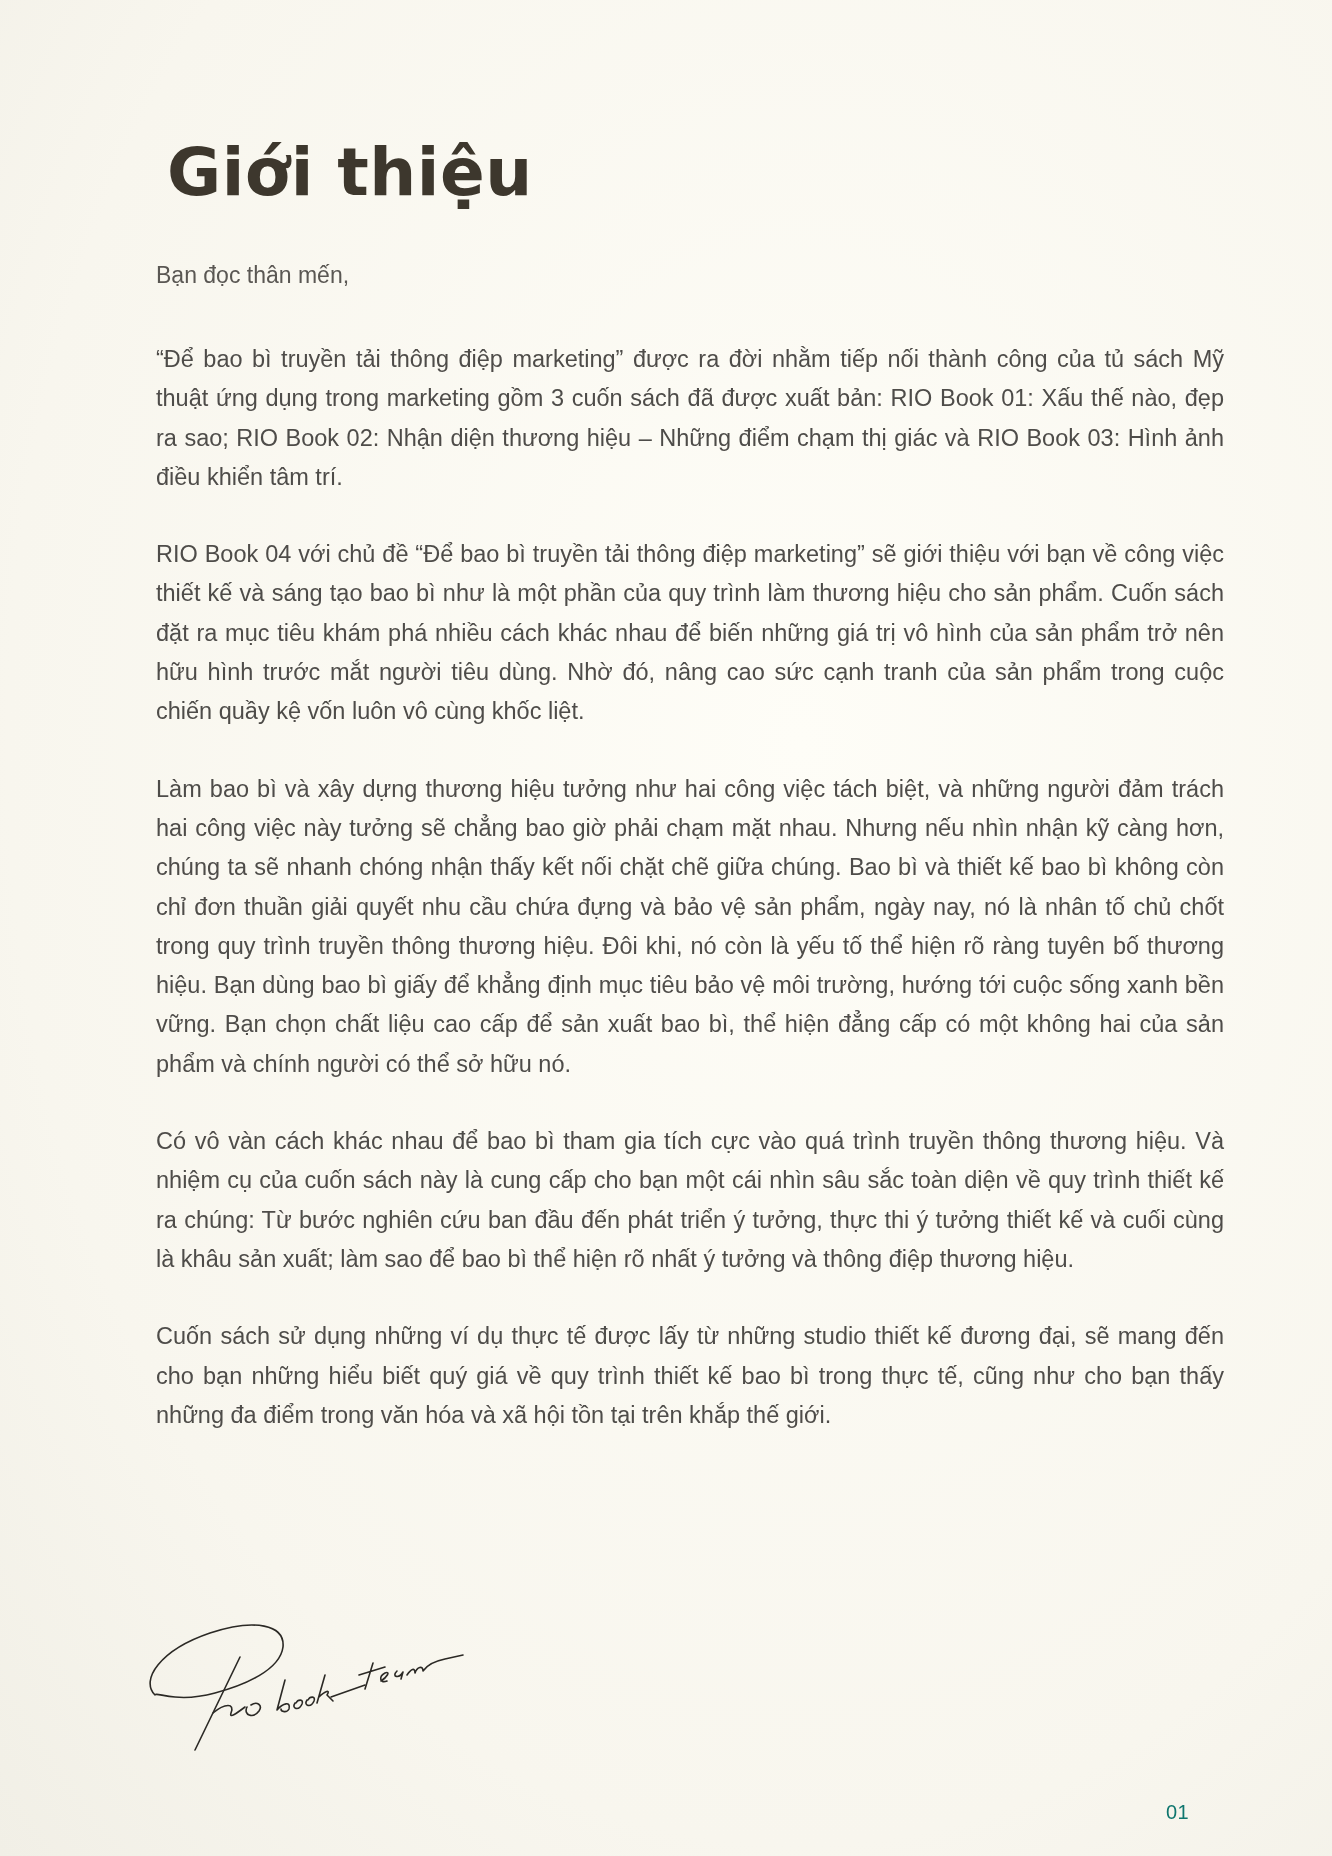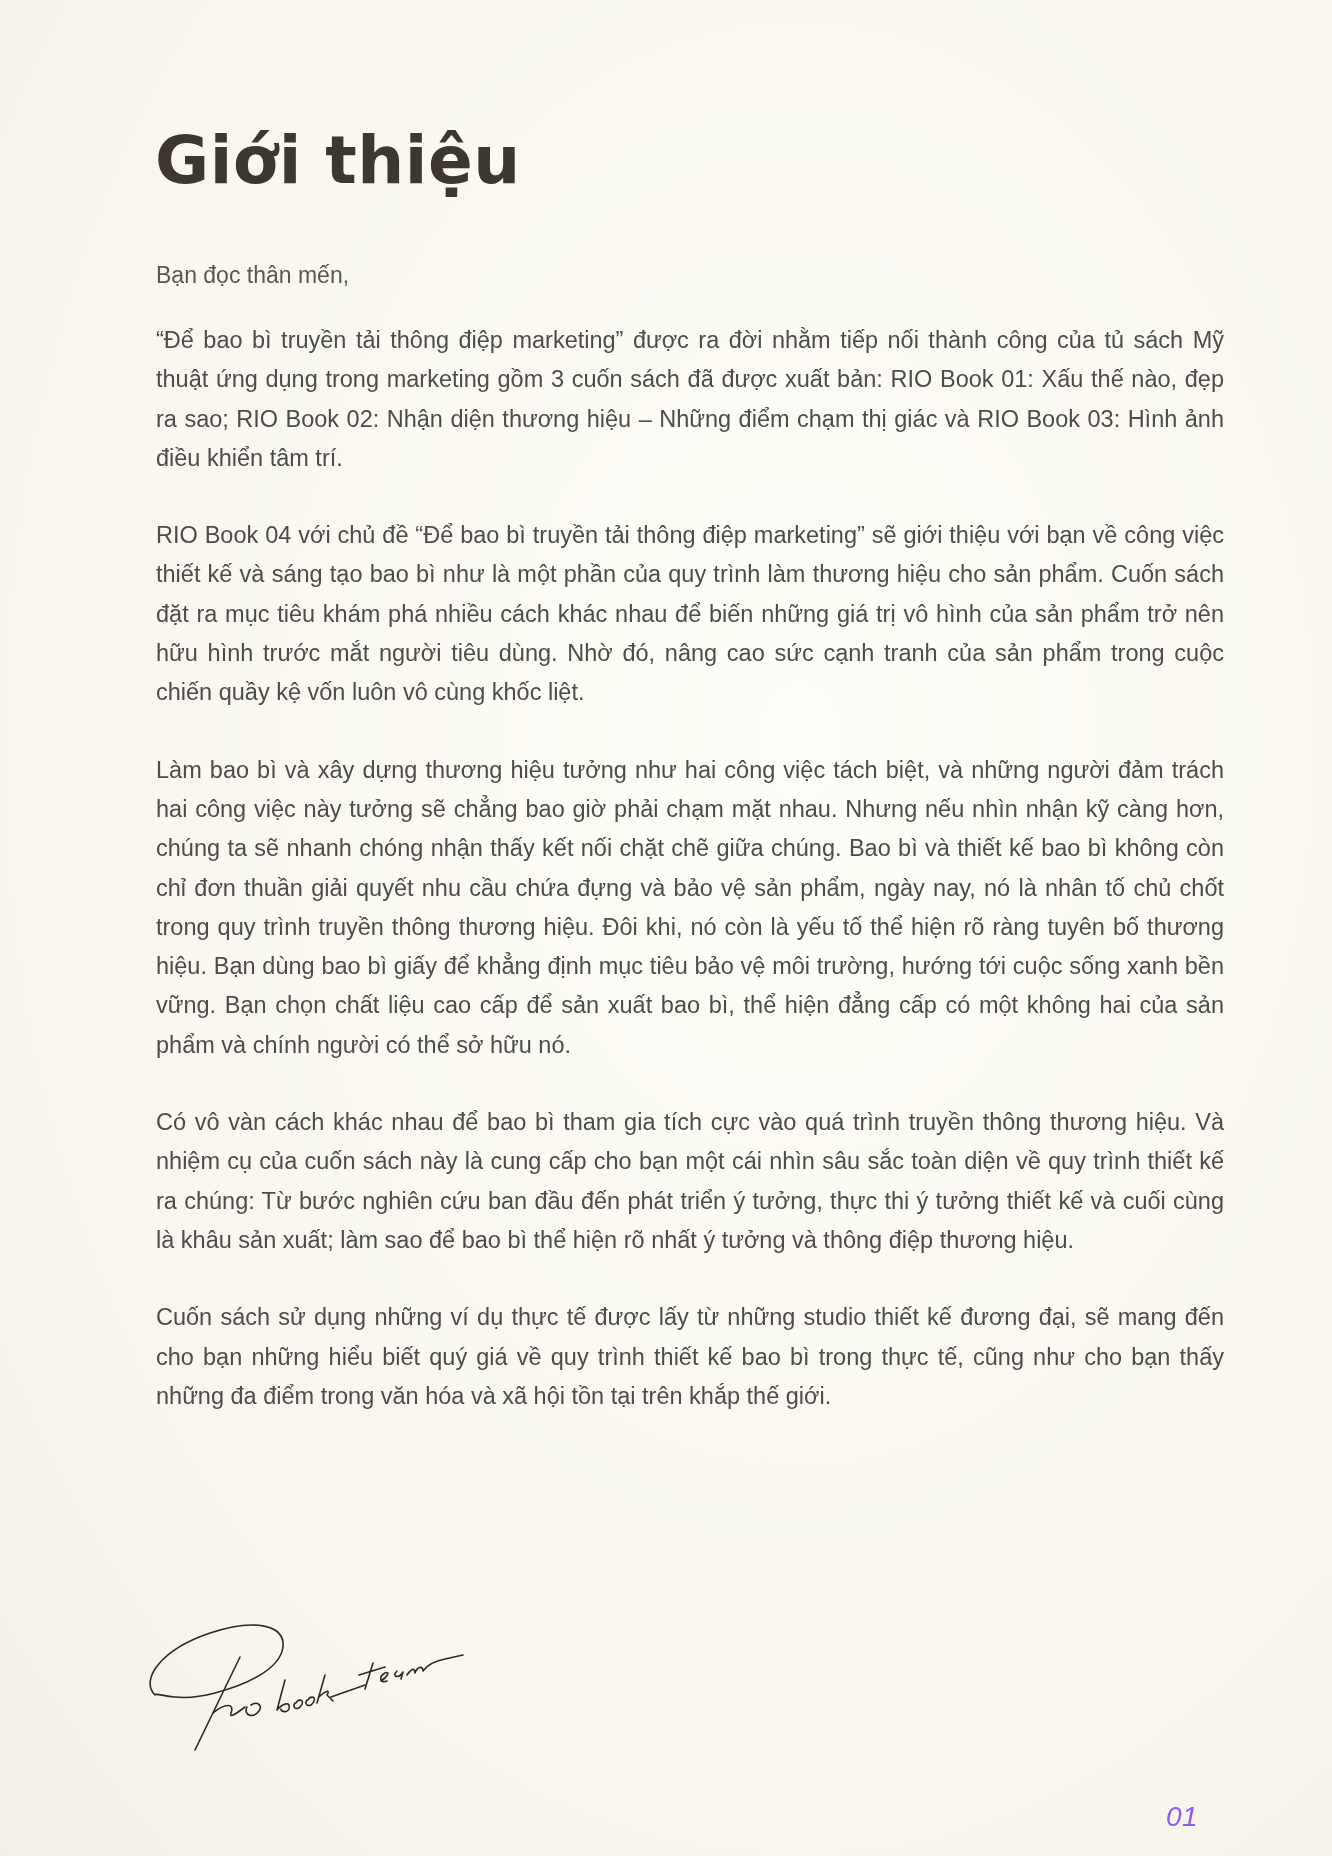--- a/index.html
+++ b/index.html
@@ -18,40 +18,40 @@
     }
     .page {
       position: absolute;
       left: 0; top: 0;
       width: 1332px; height: 1856px;
     }
     .title {
       position: absolute;
       left: 155px;
       top: 125px;
-      margin: 0;
+      margin: 12px;
       font-family: "DejaVu Sans", sans-serif;
       font-weight: bold;
       font-size: 66px;
       letter-spacing: 0.5px;
       color: #3d372d;
       line-height: 1.1;
     }
     .salutation {
       position: absolute;
       left: 156px;
       top: 262px;
       font-size: 23px;
       color: #5a5753;
       margin: 0;
     }
     .body-text {
       position: absolute;
       left: 156px;
-      top: 321px;
+      top: 340px;
       width: 1068px;
     }
     .para {
       margin: 0 0 38px 0;
       font-size: 23.5px;
       line-height: 39.3px;
       color: #4e4c49;
       text-align: justify;
     }
     .signature {
@@ -62,24 +62,23 @@
       height: 175px;
     }
     .signature svg {
       width: 100%;
       height: 100%;
     }
     .page-number {
       position: absolute;
       left: 1166px;
       top: 1801px;
-      font-size: 28px;
-      color: #8b5cf6;
+      font-size: 20px;
+      color: #0f766e;
       letter-spacing: 0.5px;
-      font-style: italic;
     }
   </style>
 </head>
 <body>
 
 <div class="page">
   <h1 class="title">Giới thiệu</h1>
 
   <p class="salutation">Bạn đọc thân mến,</p>
 

